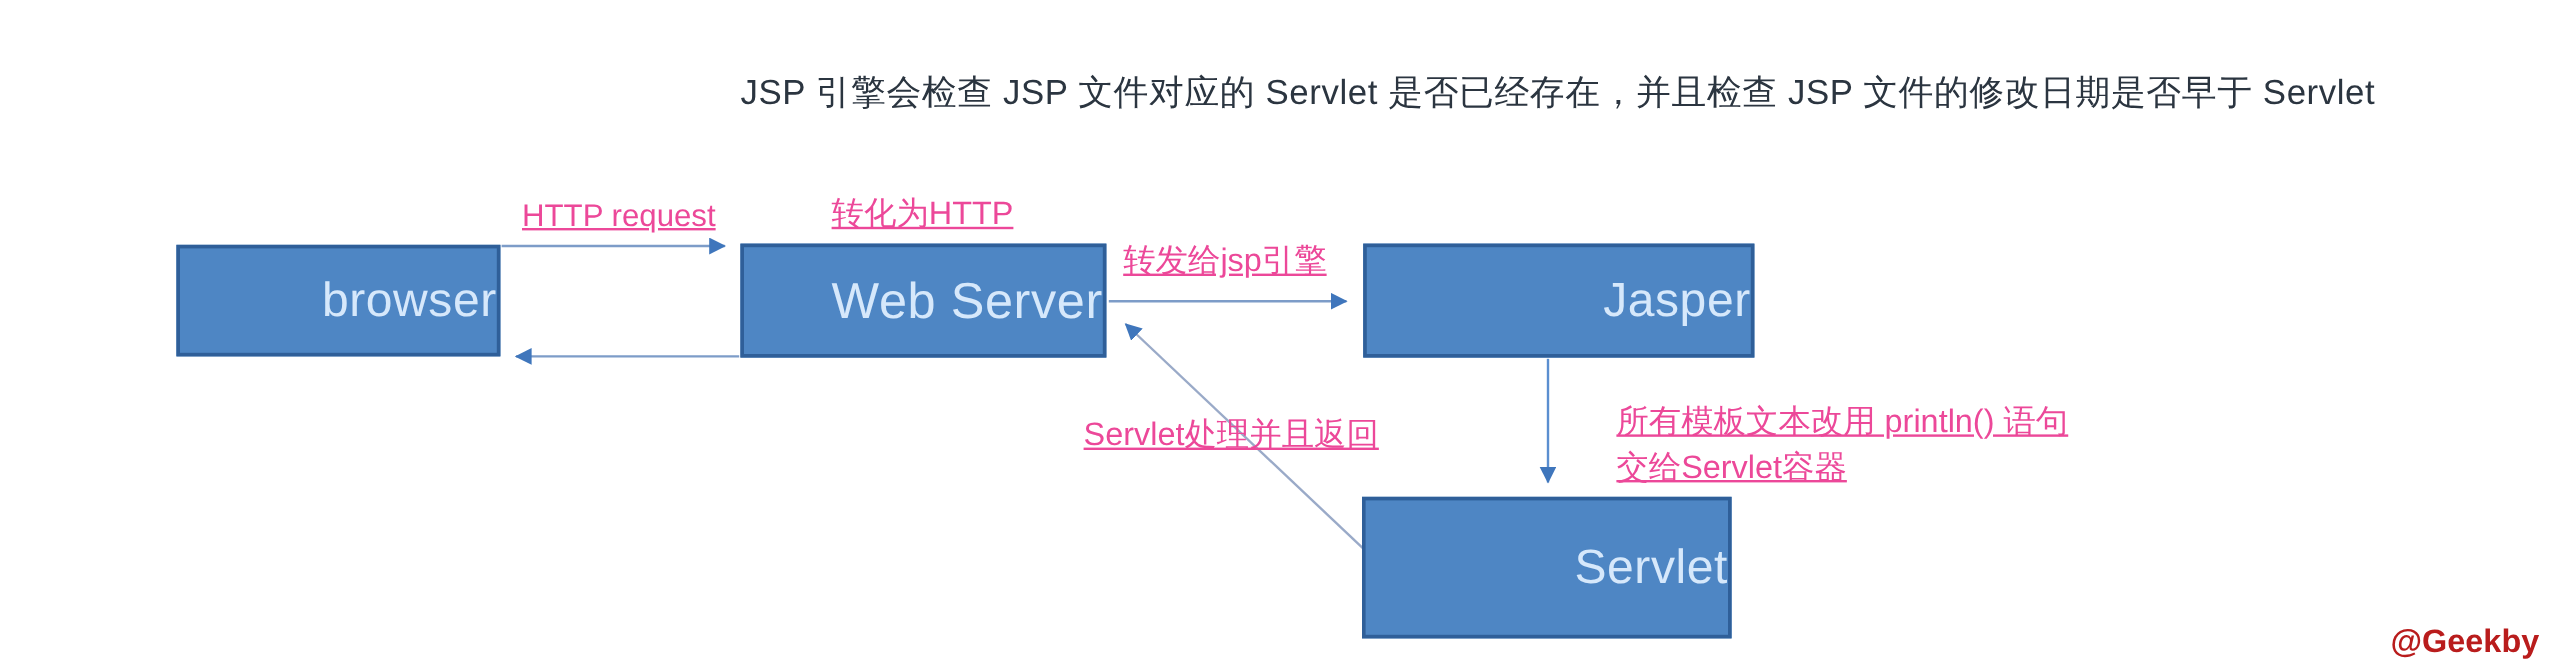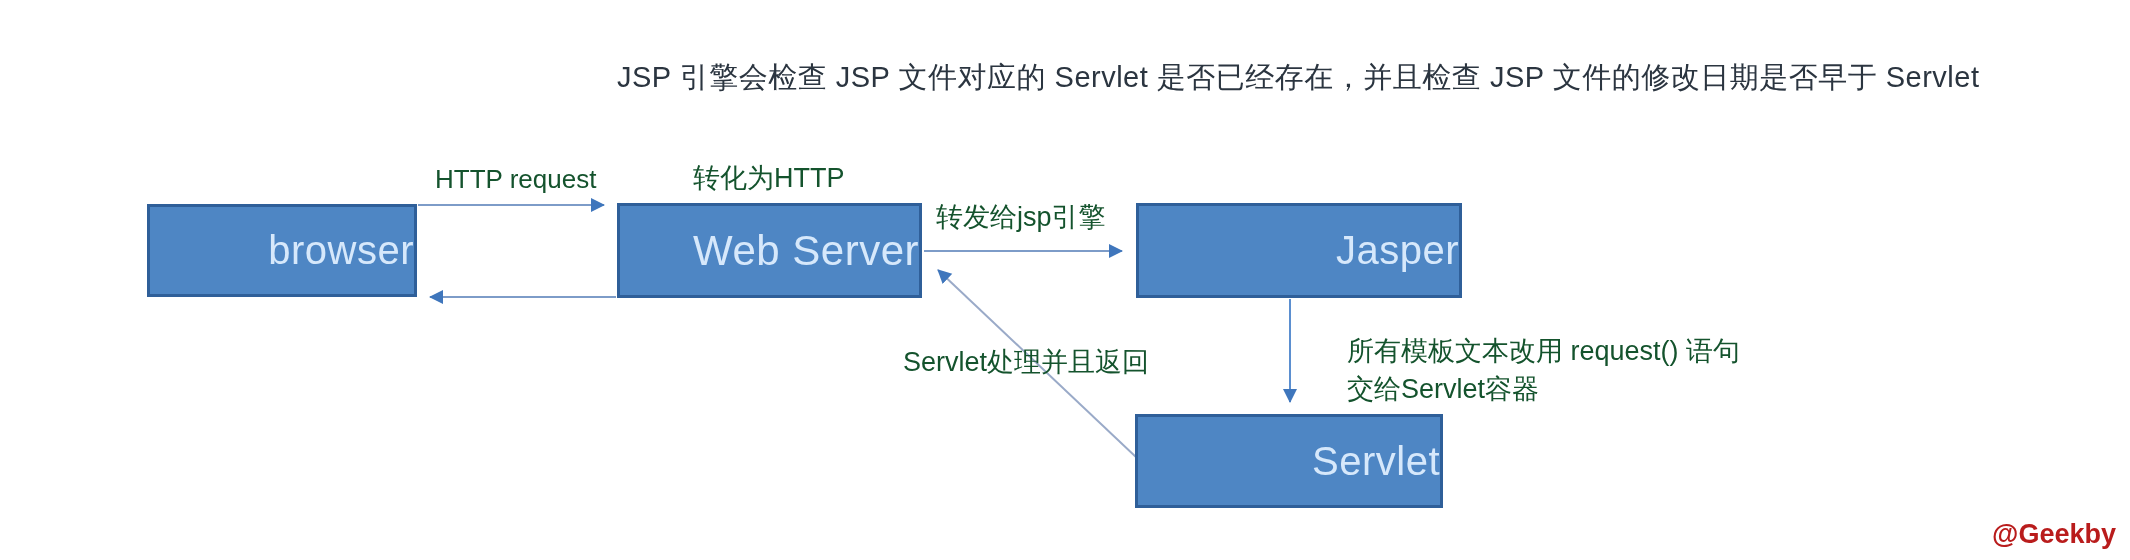--- a/index.html
+++ b/index.html
@@ -29,26 +29,27 @@
     display: flex;
     align-items: center;
     justify-content: flex-end;
     color: #d6e8fb;
     font-size: 40px;
     letter-spacing: 0.5px;
   }
   #node-browser   { left: 147px;  top: 204px; width: 270px; height: 93px; }
   #node-webserver { left: 617px;  top: 203px; width: 305px; height: 95px; font-size: 42px; }
   #node-jasper    { left: 1136px; top: 203px; width: 326px; height: 95px; }
-  #node-servlet   { left: 1135px; top: 414px; width: 308px; height: 94px; }
+  #node-servlet   { left: 1135px; top: 414px; width: 308px; height: 118px; }
   .edge-label {
     position: absolute;
     font-size: 26px;
-    color: #14532d;
+    color: #ec4899;
     white-space: nowrap;
+    text-decoration: underline;
   }
   #lbl-http-request  { left: 435px;  top: 164px; }
   #lbl-http-response { left: 433px;  top: 330px; }
   #lbl-to-http       { left: 693px;  top: 160px; font-size: 27px; }
   #lbl-forward-jsp   { left: 936px;  top: 199px; font-size: 27px; }
   #lbl-servlet-ret   { left: 903px;  top: 344px; font-size: 27px; }
   #lbl-println       { left: 1347px; top: 332px; font-size: 27px; line-height: 38px; }
   .watermark {
     position: absolute;
     right: 14px;
@@ -90,19 +91,19 @@
   </div>
   <div class="node" id="node-servlet">
     <span>Servlet</span>
   </div>
 
   <div class="edge-label" id="lbl-http-request">HTTP request</div>
   <div class="edge-label" id="lbl-to-http">转化为HTTP</div>
   <div class="edge-label" id="lbl-servlet-ret">Servlet处理并且返回</div>
   <div class="edge-label" id="lbl-forward-jsp">转发给jsp引擎</div>
   <div class="edge-label" id="lbl-println">
-    <div>所有模板文本改用 request() 语句</div>
+    <div>所有模板文本改用 println() 语句</div>
     <div>交给Servlet容器</div>
   </div>
 
   <div class="watermark">@Geekby</div>
 
 </div>
 
 </body></html>

